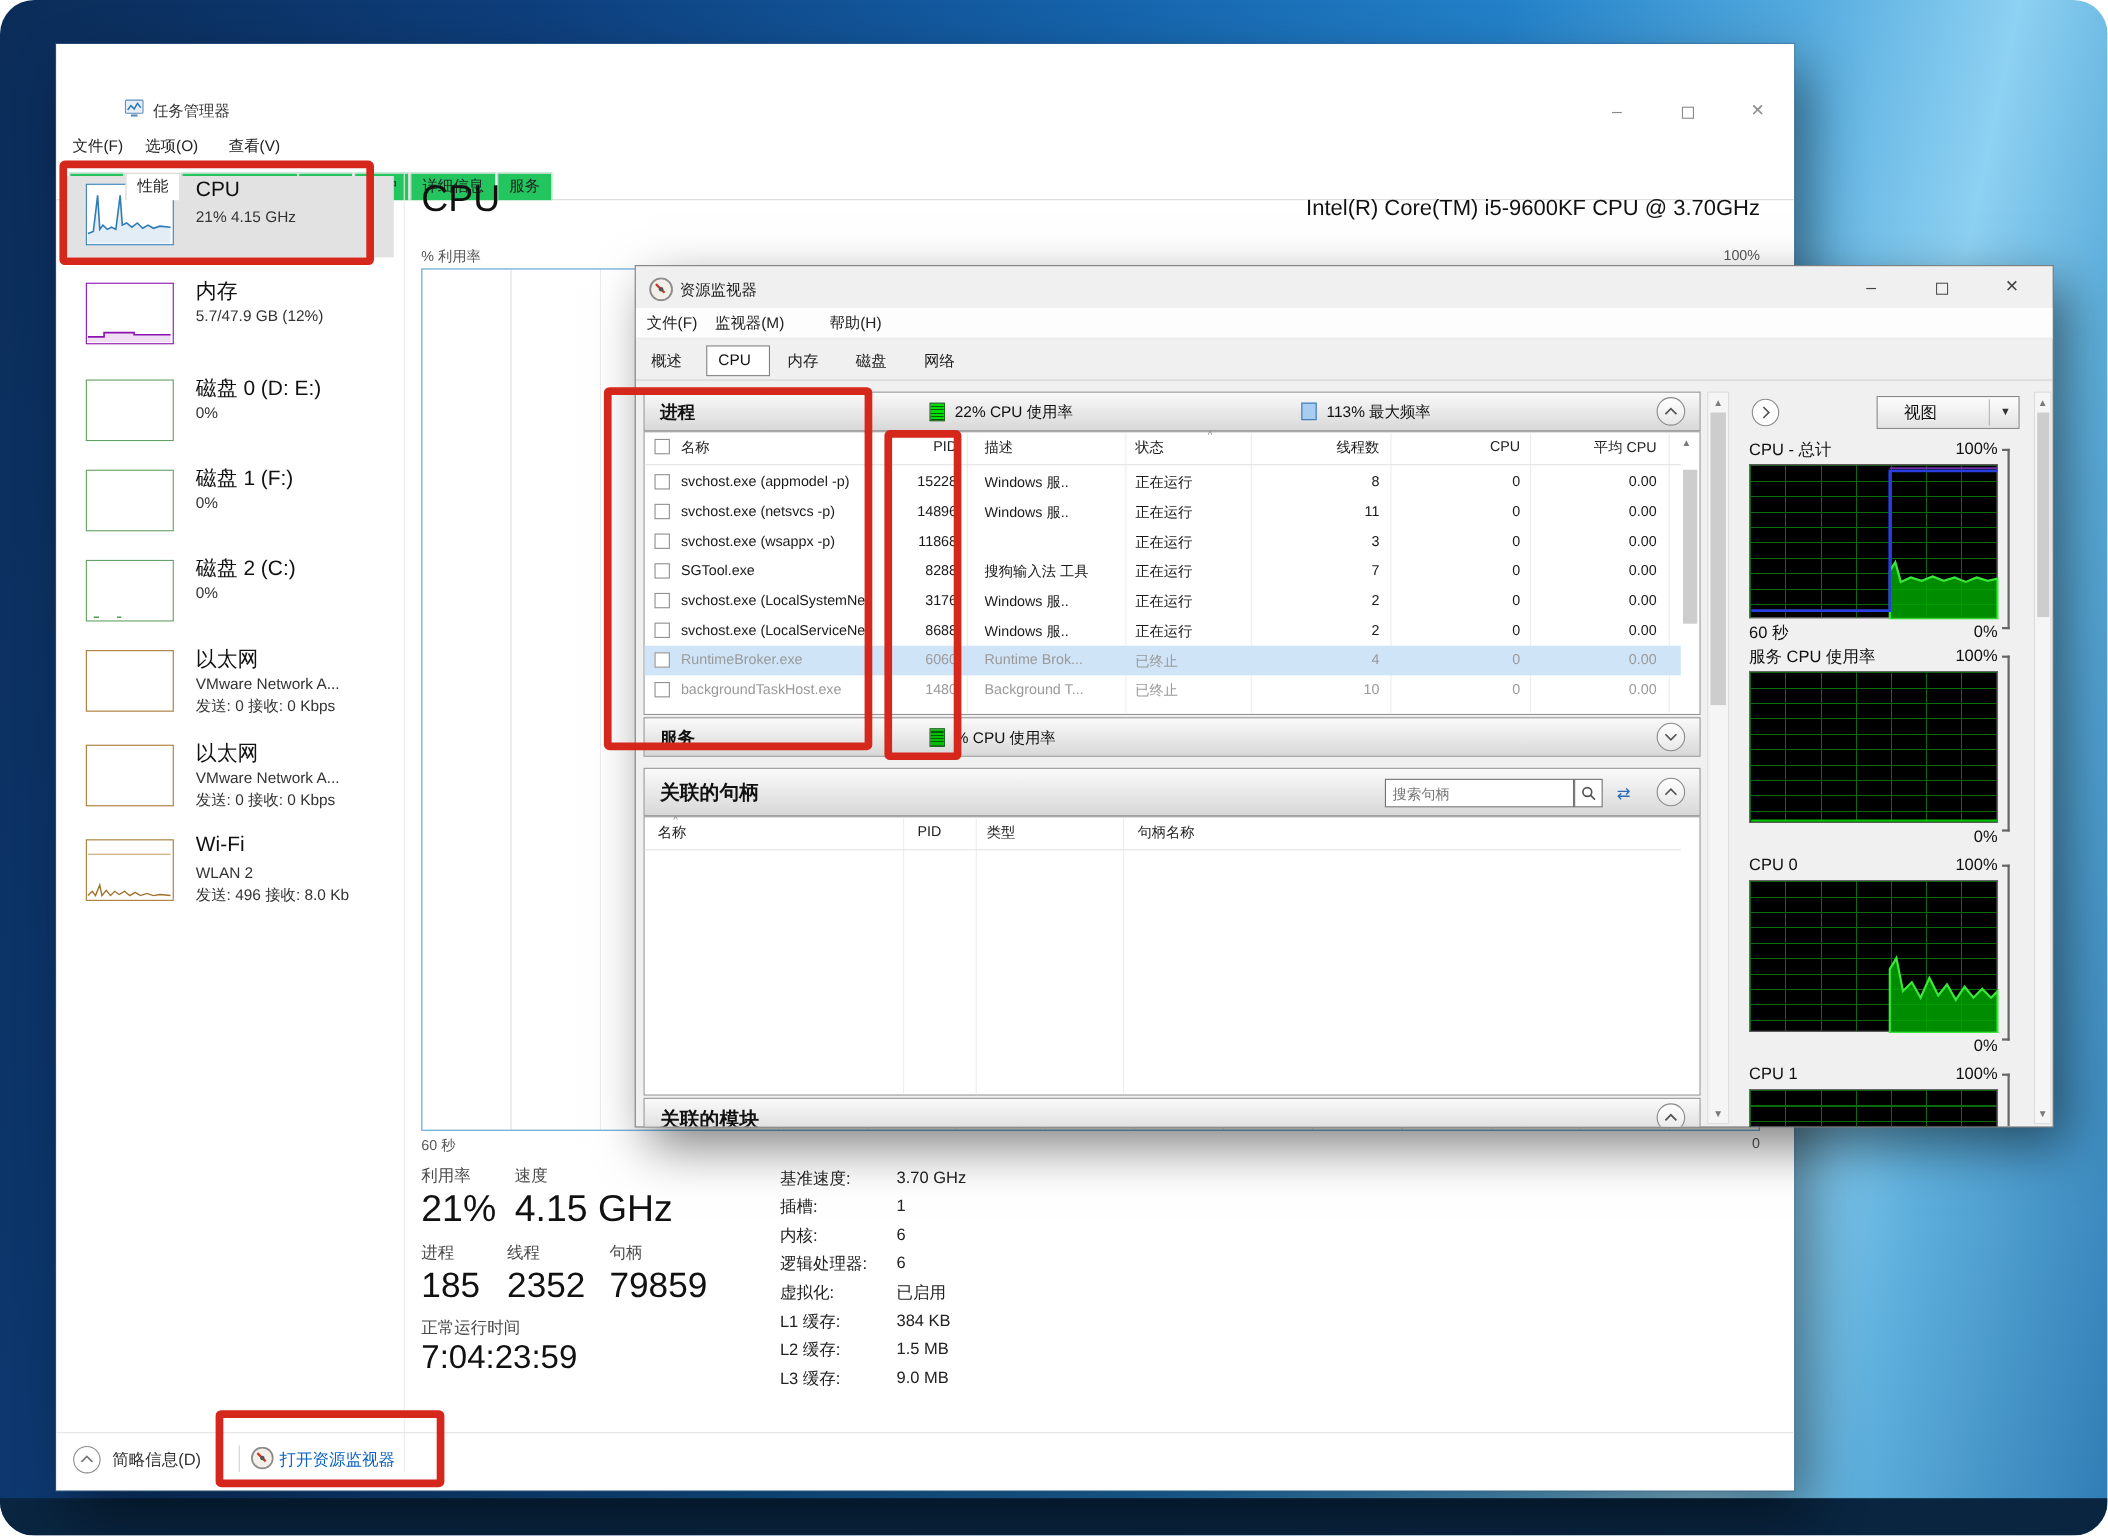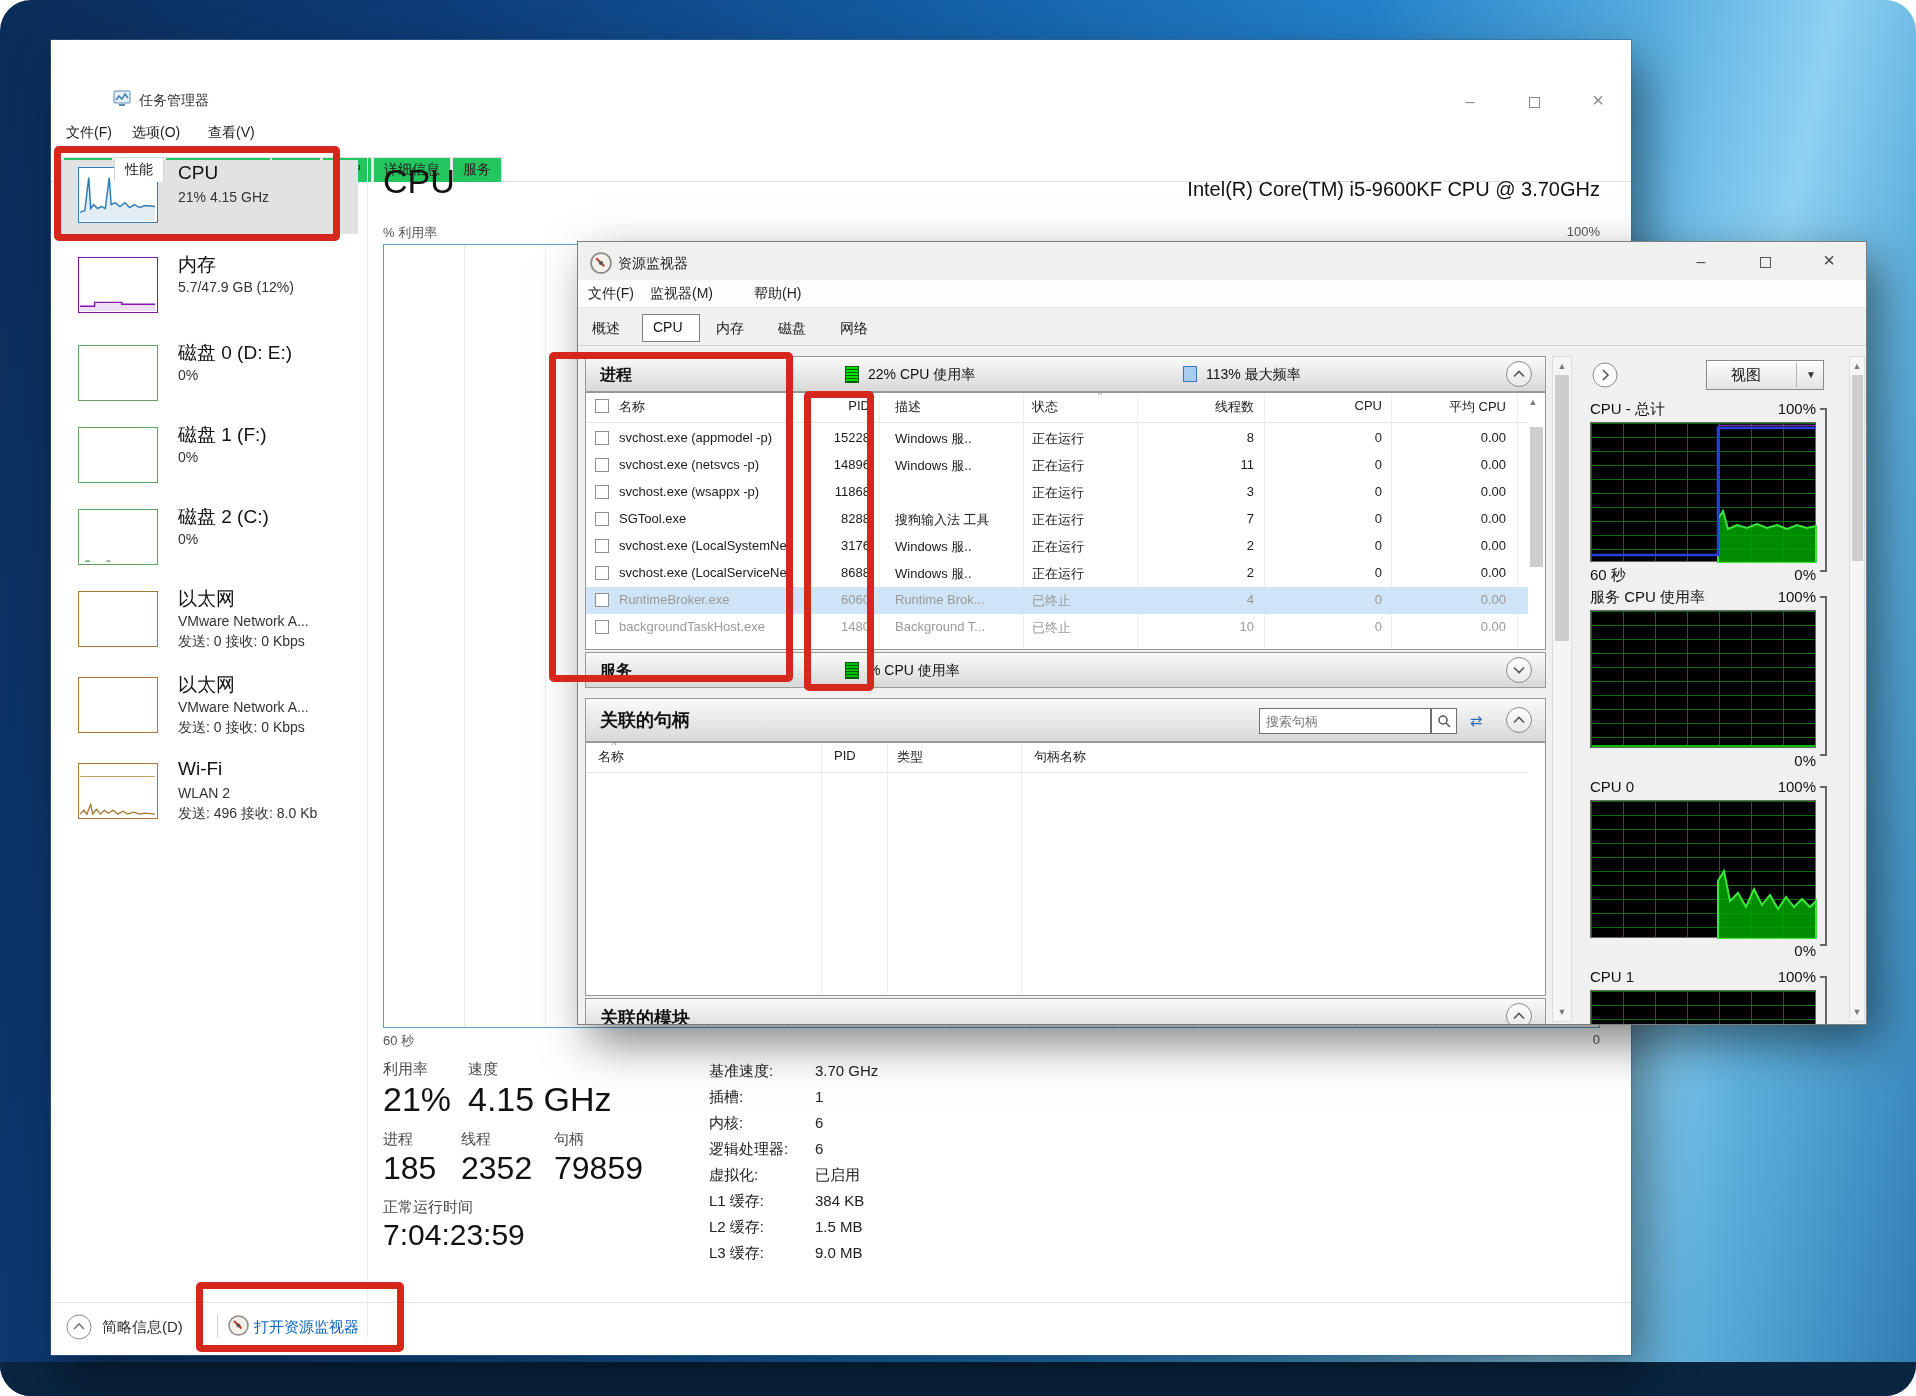--- a/index.html
+++ b/index.html
@@ -406,21 +406,21 @@
     <div class="sbar" style="left:974px;top:114px;width:20px;height:666px">
       <div class="sarrow" style="top:4px">▲</div>
       <div class="sthumb" style="left:2px;top:18px;width:14px;height:266px"></div>
       <div class="sarrow" style="bottom:4px">▼</div>
     </div>
 
     <svg class="rm-abs" style="left:1014px;top:120px" width="26" height="26" viewBox="0 0 26 26">
         <circle cx="13" cy="13" r="12" fill="#fff" stroke="#8a8a8a"></circle>
         <polyline points="11,8 16,13 11,18" fill="none" stroke="#555" stroke-width="1.6"></polyline>
       </svg>
-    <div class="rm-abs" style="left:1128px;top:118px;width:118px;height:30px;background:linear-gradient(#fdfdfd,#e3e3e3);border:1px solid #8a8a8a;">
+    <div class="rm-abs" style="left:1128px;top:118px;width:130px;height:30px;background:linear-gradient(#fdfdfd,#e3e3e3);border:1px solid #8a8a8a;">
       <span style="position:absolute;left:24px;top:5px;font-size:15px;color:#111">视图</span>
       <span style="position:absolute;right:26px;top:2px;width:1px;height:24px;background:#b5b5b5"></span>
       <span style="position:absolute;right:7px;top:8px;font-size:10px;color:#333">▼</span>
     </div>
 
     <div class="graph-lbl" style="left:1012px;top:158px">CPU - 总计</div>
     <div class="graph-lbl" style="left:1138px;top:158px;width:100px;text-align:right">100%</div>
     <div class="gbox" style="top:180px;height:140px">
       <svg width="226" height="140" viewBox="0 0 226 140" preserveAspectRatio="none" style="position:absolute;left:0;top:0">
         <polygon points="127,140 127,96 132,88 137,106 146,102 156,105 166,101 176,105 186,102 196,106 206,102 216,105 225,103 225,140" fill="#00a500" fill-opacity="0.85" stroke="#39e839" stroke-width="2"></polygon>

